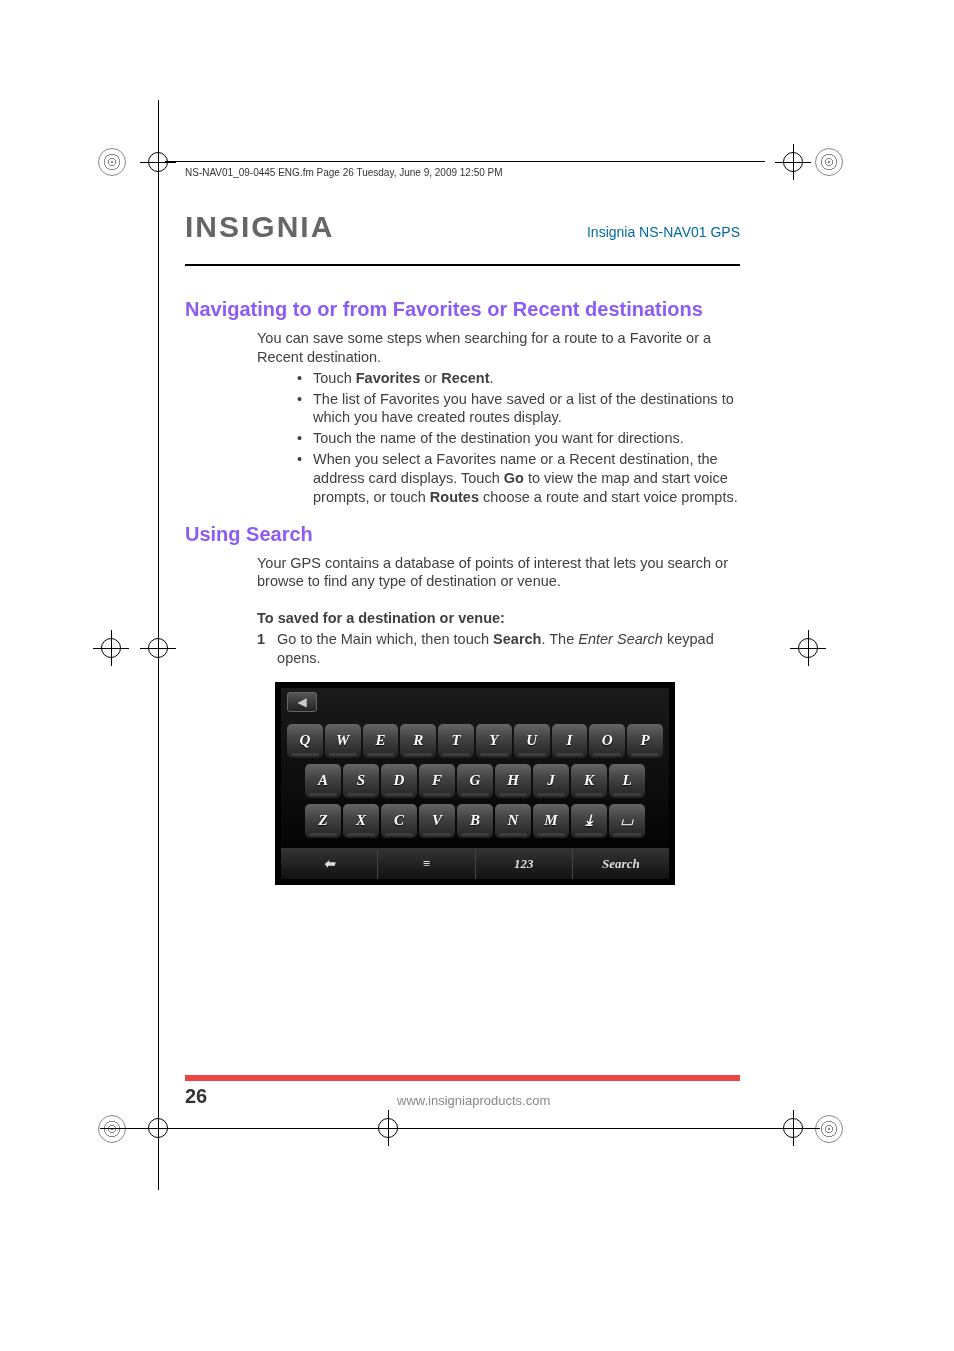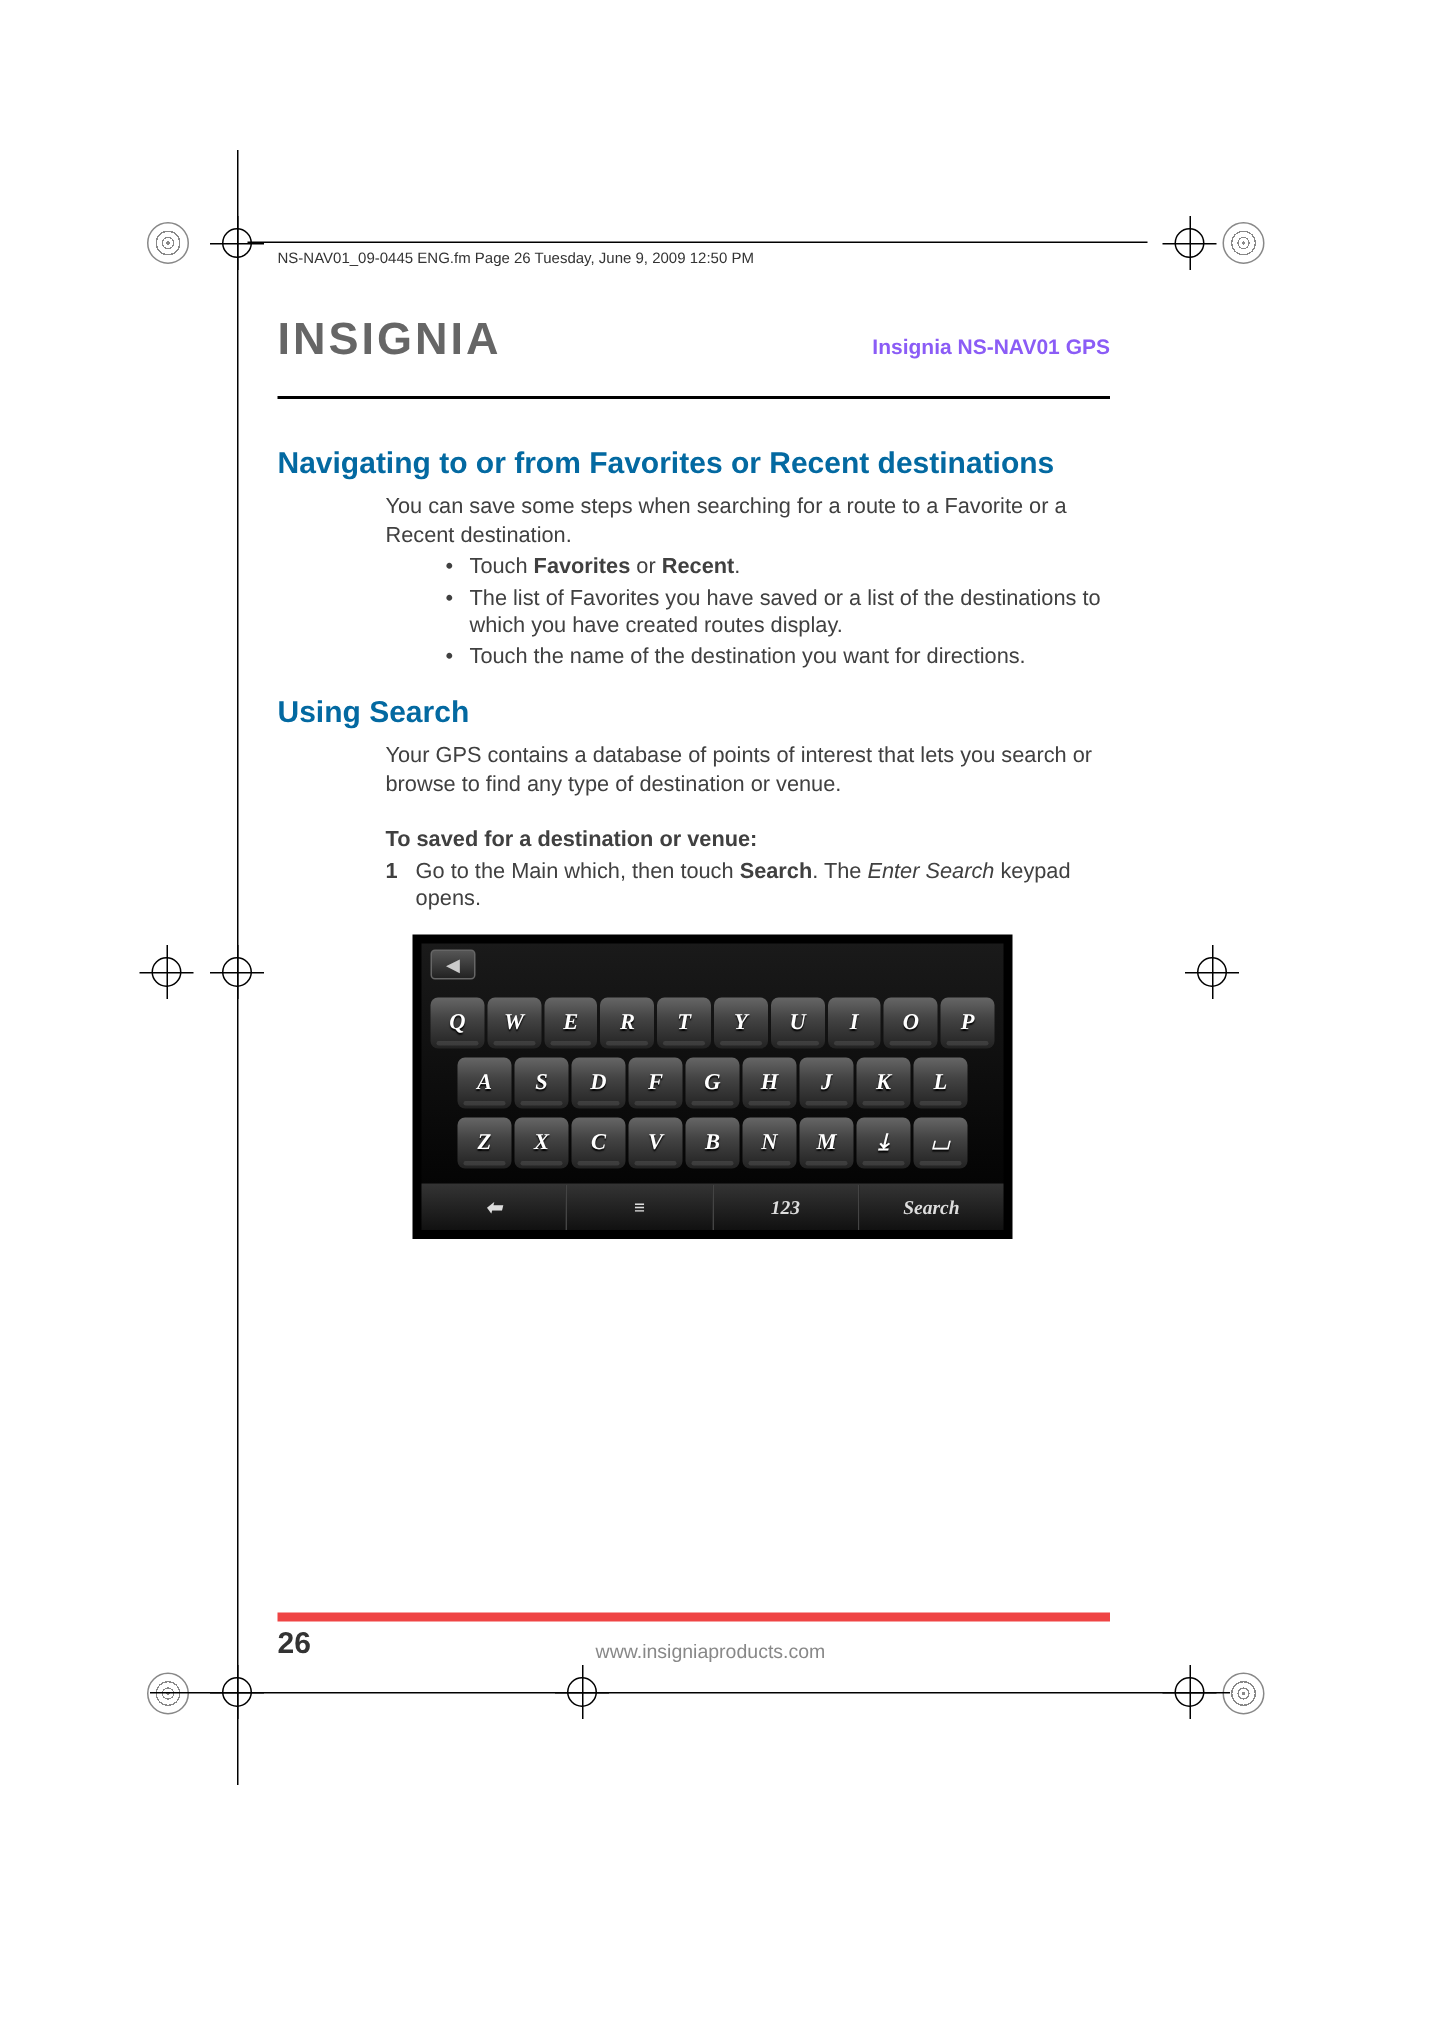--- a/index.html
+++ b/index.html
@@ -11,23 +11,23 @@
     .crop-cross::before { content:""; position:absolute; left:50%; top:0; width:1px; height:100%; background:#000; }
     .crop-cross::after { content:""; position:absolute; top:50%; left:0; height:1px; width:100%; background:#000; }
     .crop-circ { position:absolute; left:50%; top:50%; width:20px; height:20px; border:1px solid #000; border-radius:50%; transform:translate(-50%,-50%); }
     
     .header-line { position:absolute; left:185px; top:167px; font-size:10px; color:#333; }
     
     .page { position: absolute; left: 185px; top: 210px; width: 555px; }
     
     .brand-row { display:flex; align-items:baseline; border-bottom: 2px solid #000; padding-bottom: 20px; margin-bottom: 32px; }
     .brand { font-size: 30px; font-weight: bold; letter-spacing: 2px; color:#666; position:relative; }
-    .product { margin-left:auto; font-size: 14px; color:#8b5cf6;font-weight:bold; }
-    
-    h2 { font-size: 20px; font-weight: bold; color:#0369a1; margin: 6px 0 8px 0; }
+    .product { margin-left:auto; font-size: 14px; color:#0369a1; }
+    
+    h2 { font-size: 20px; font-weight: bold; color:#8b5cf6; margin: 6px 0 8px 0; }
     .body-text { margin-left: 72px; font-size: 14.5px; line-height: 1.3; color:#404040; }
     .body-text p { margin-bottom: 2px; }
     .bullets { list-style: none; margin-left: 40px; margin-top:2px; }
     .bullets li { position: relative; padding-left: 16px; margin-bottom: 2px; font-size:14.5px; line-height:1.3; }
     .bullets li::before { content:"•"; position:absolute; left:0; top:0; }
     .subhead { font-weight: bold; font-size: 14.5px; margin-top: 18px; margin-bottom: 4px; }
     .numbered { display:flex; gap:12px; margin-bottom:2px; }
     .numbered .num { font-weight:bold; }
     
     .screenshot { margin-left:90px; margin-top:14px; width:400px; background:#000; padding:6px; }
@@ -124,20 +124,23 @@
 
   <h2>Navigating to or from Favorites or Recent destinations</h2>
   <div class="body-text">
     <p>You can save some steps when searching for a route to a Favorite or a Recent destination.</p>
     <ul class="bullets">
       <li>
         <span>Touch </span><b>Favorites</b><span> or </span><b>Recent</b><span>.</span>
       </li>
       <li>The list of Favorites you have saved or a list of the destinations to which you have created routes display.</li>
       <li>Touch the name of the destination you want for directions.</li>
+      <li>
+        <span>When you select a Favorites name or a Recent destination, the address card displays. Touch </span><b>Go</b><span> to view the map and start voice prompts, or touch </span><b>Routes</b><span> choose a route and start voice prompts.</span>
+      </li>
     </ul>
   </div>
 
   <h2 style="margin-top:16px;">Using Search</h2>
   <div class="body-text">
     <p>Your GPS contains a database of points of interest that lets you search or browse to find any type of destination or venue.</p>
     <p class="subhead">To saved for a destination or venue:</p>
     <div class="numbered">
       <span class="num">1</span>
       <span>

